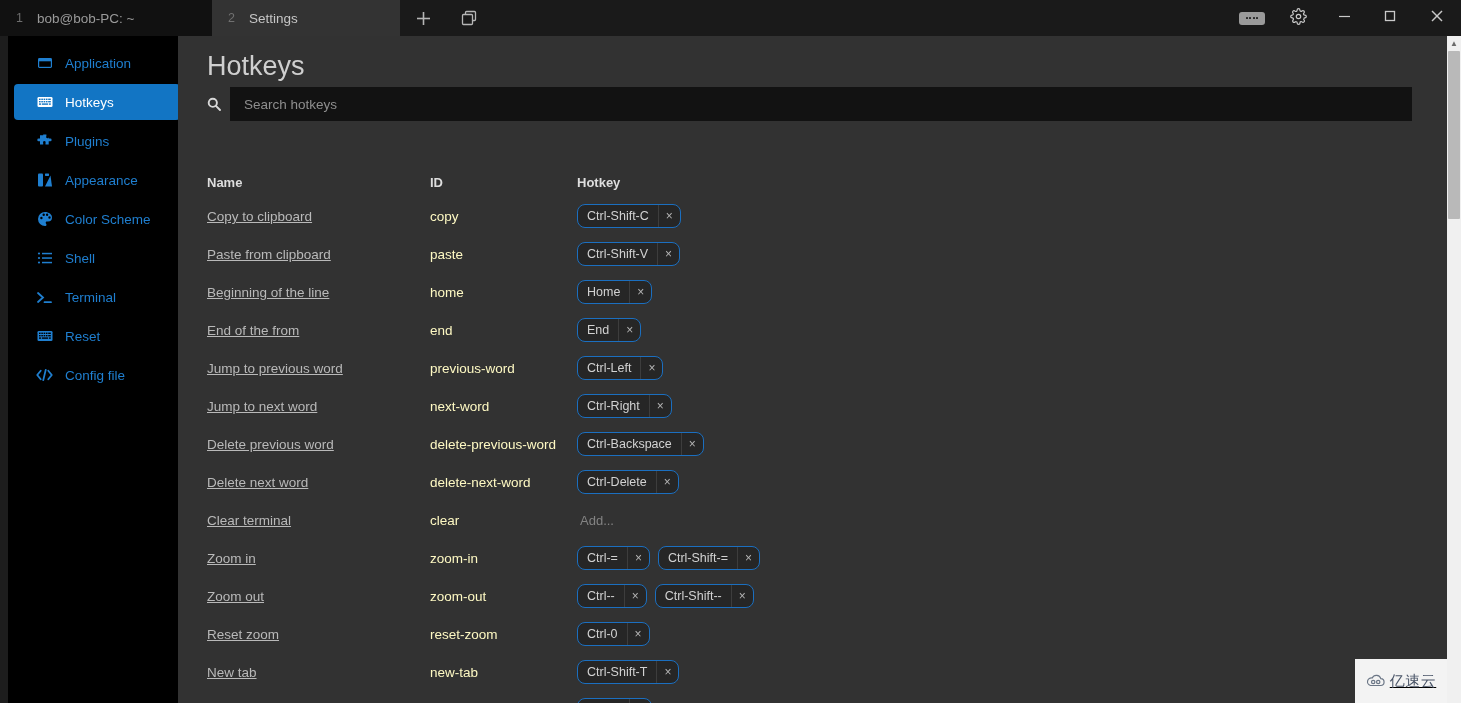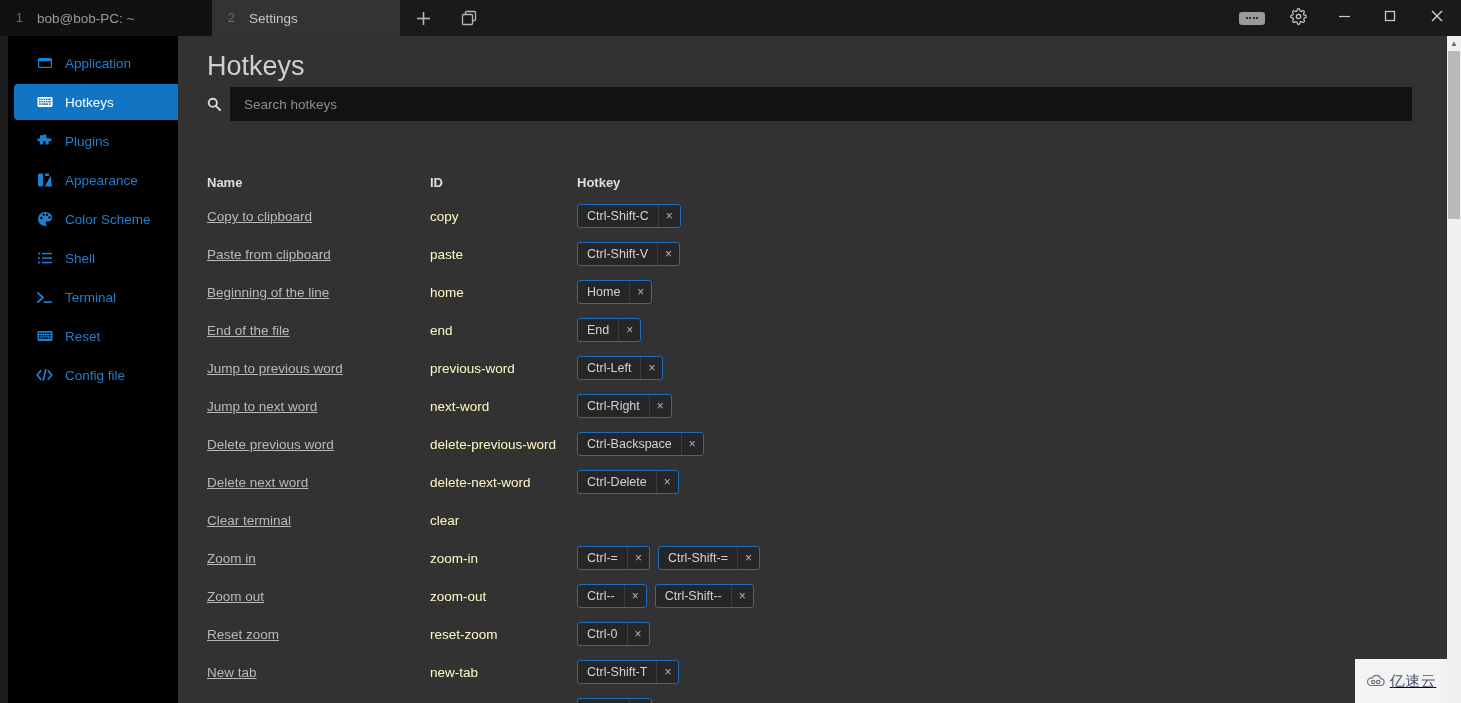--- a/index.html
+++ b/index.html
@@ -118,21 +118,21 @@
   .row.head { height: 30px; }
   .row.head .c-name, .row.head .c-id, .row.head .c-hk {
     color: #dedede; font-size: 13px; font-weight: bold;
   }
   .cell-name { color: #b9b9b9; font-size: 13.5px; text-decoration: underline; }
   .cell-id   { color: #fef9c3; font-size: 13.5px; }
 
   .chip {
     display: inline-flex; align-items: stretch;
     height: 24px; border: 1px solid #1b6fc0;
-    border-radius: 3px; background: #262626;
+    border-radius: 8px; background: #262626;
     overflow: hidden;
   }
   .chip-key {
     display: flex; align-items: center;
     padding: 0 9px; color: #d2d2d2; font-size: 12.5px;
     white-space: nowrap;
   }
   .chip-x {
     display: flex; align-items: center; justify-content: center;
     width: 22px; color: #b5b5b5; font-size: 12px;
@@ -409,21 +409,21 @@
           <div class="c-name"><span class="cell-name">Beginning of the line</span></div>
           <div class="c-id"><span class="cell-id">home</span></div>
           <div class="c-hk">
             <span class="chip">
               <span class="chip-key">Home</span>
               <span class="chip-x">×</span>
             </span>
           </div>
         </div>
         <div class="row">
-          <div class="c-name"><span class="cell-name">End of the file</span></div>
+          <div class="c-name"><span class="cell-name">End of the from</span></div>
           <div class="c-id"><span class="cell-id">end</span></div>
           <div class="c-hk">
             <span class="chip">
               <span class="chip-key">End</span>
               <span class="chip-x">×</span>
             </span>
           </div>
         </div>
         <div class="row">
           <div class="c-name"><span class="cell-name">Jump to previous word</span></div>
@@ -461,20 +461,23 @@
           <div class="c-hk">
             <span class="chip">
               <span class="chip-key">Ctrl-Delete</span>
               <span class="chip-x">×</span>
             </span>
           </div>
         </div>
         <div class="row">
           <div class="c-name"><span class="cell-name">Clear terminal</span></div>
           <div class="c-id"><span class="cell-id">clear</span></div>
+          <div class="c-hk">
+            <span class="add-ph">Add...</span>
+          </div>
         </div>
         <div class="row">
           <div class="c-name"><span class="cell-name">Zoom in</span></div>
           <div class="c-id"><span class="cell-id">zoom-in</span></div>
           <div class="c-hk">
             <span class="chip">
               <span class="chip-key">Ctrl-=</span>
               <span class="chip-x">×</span>
             </span>
             <span class="chip">

